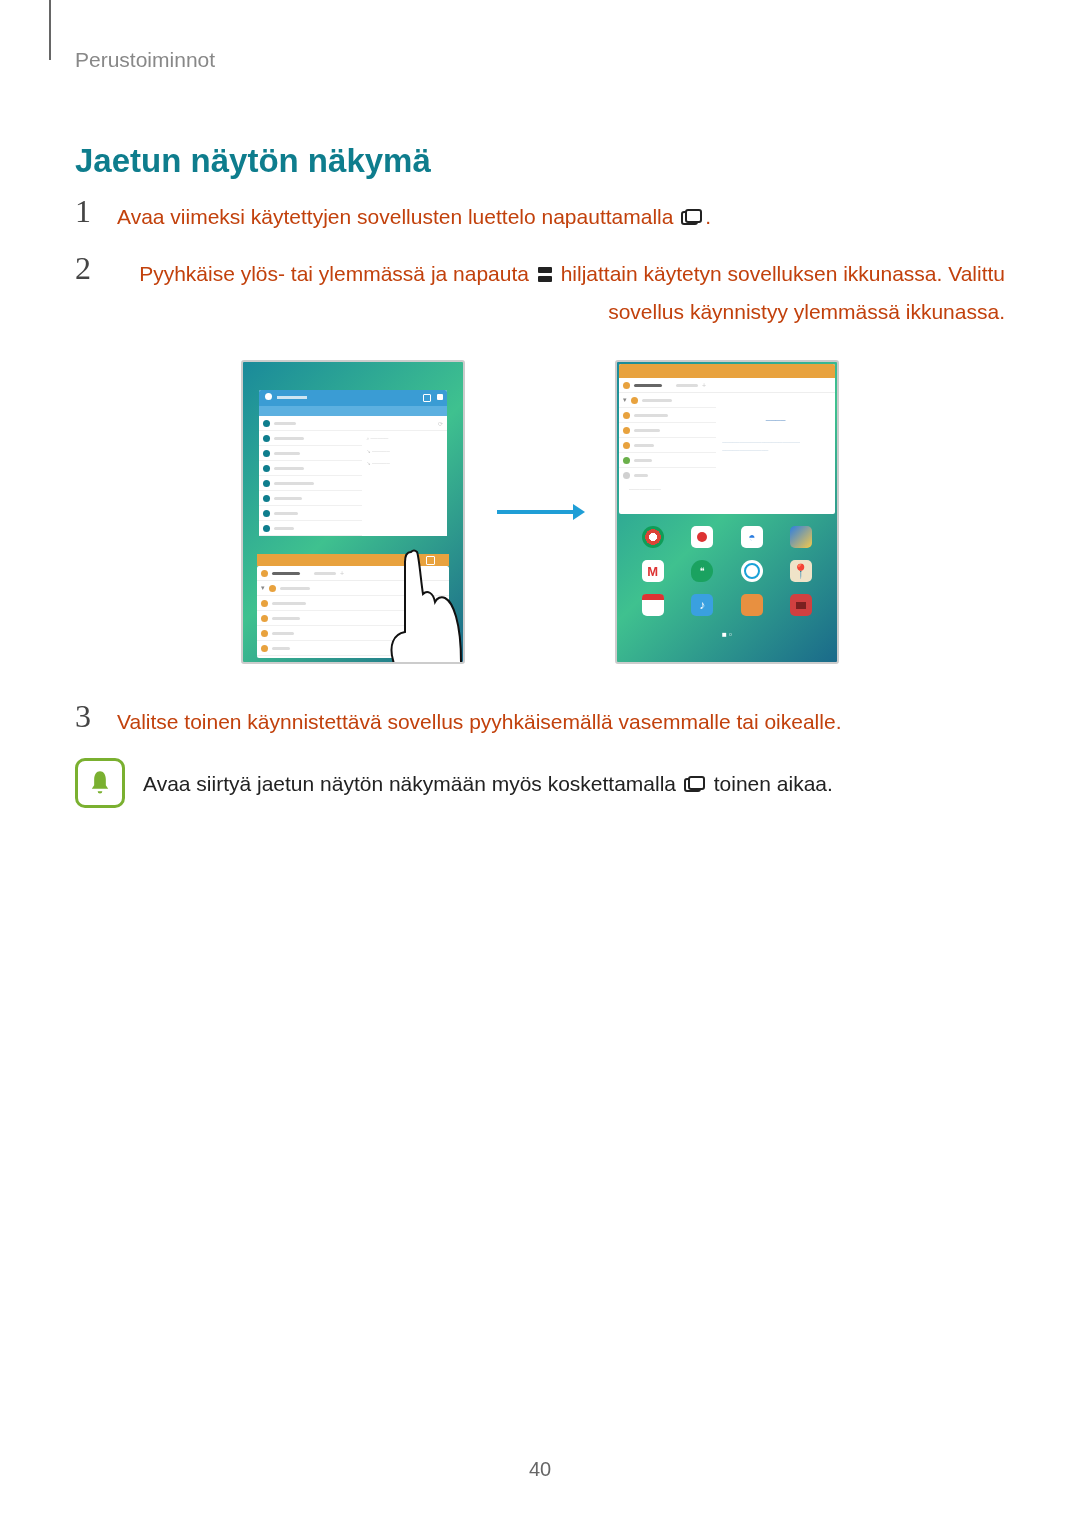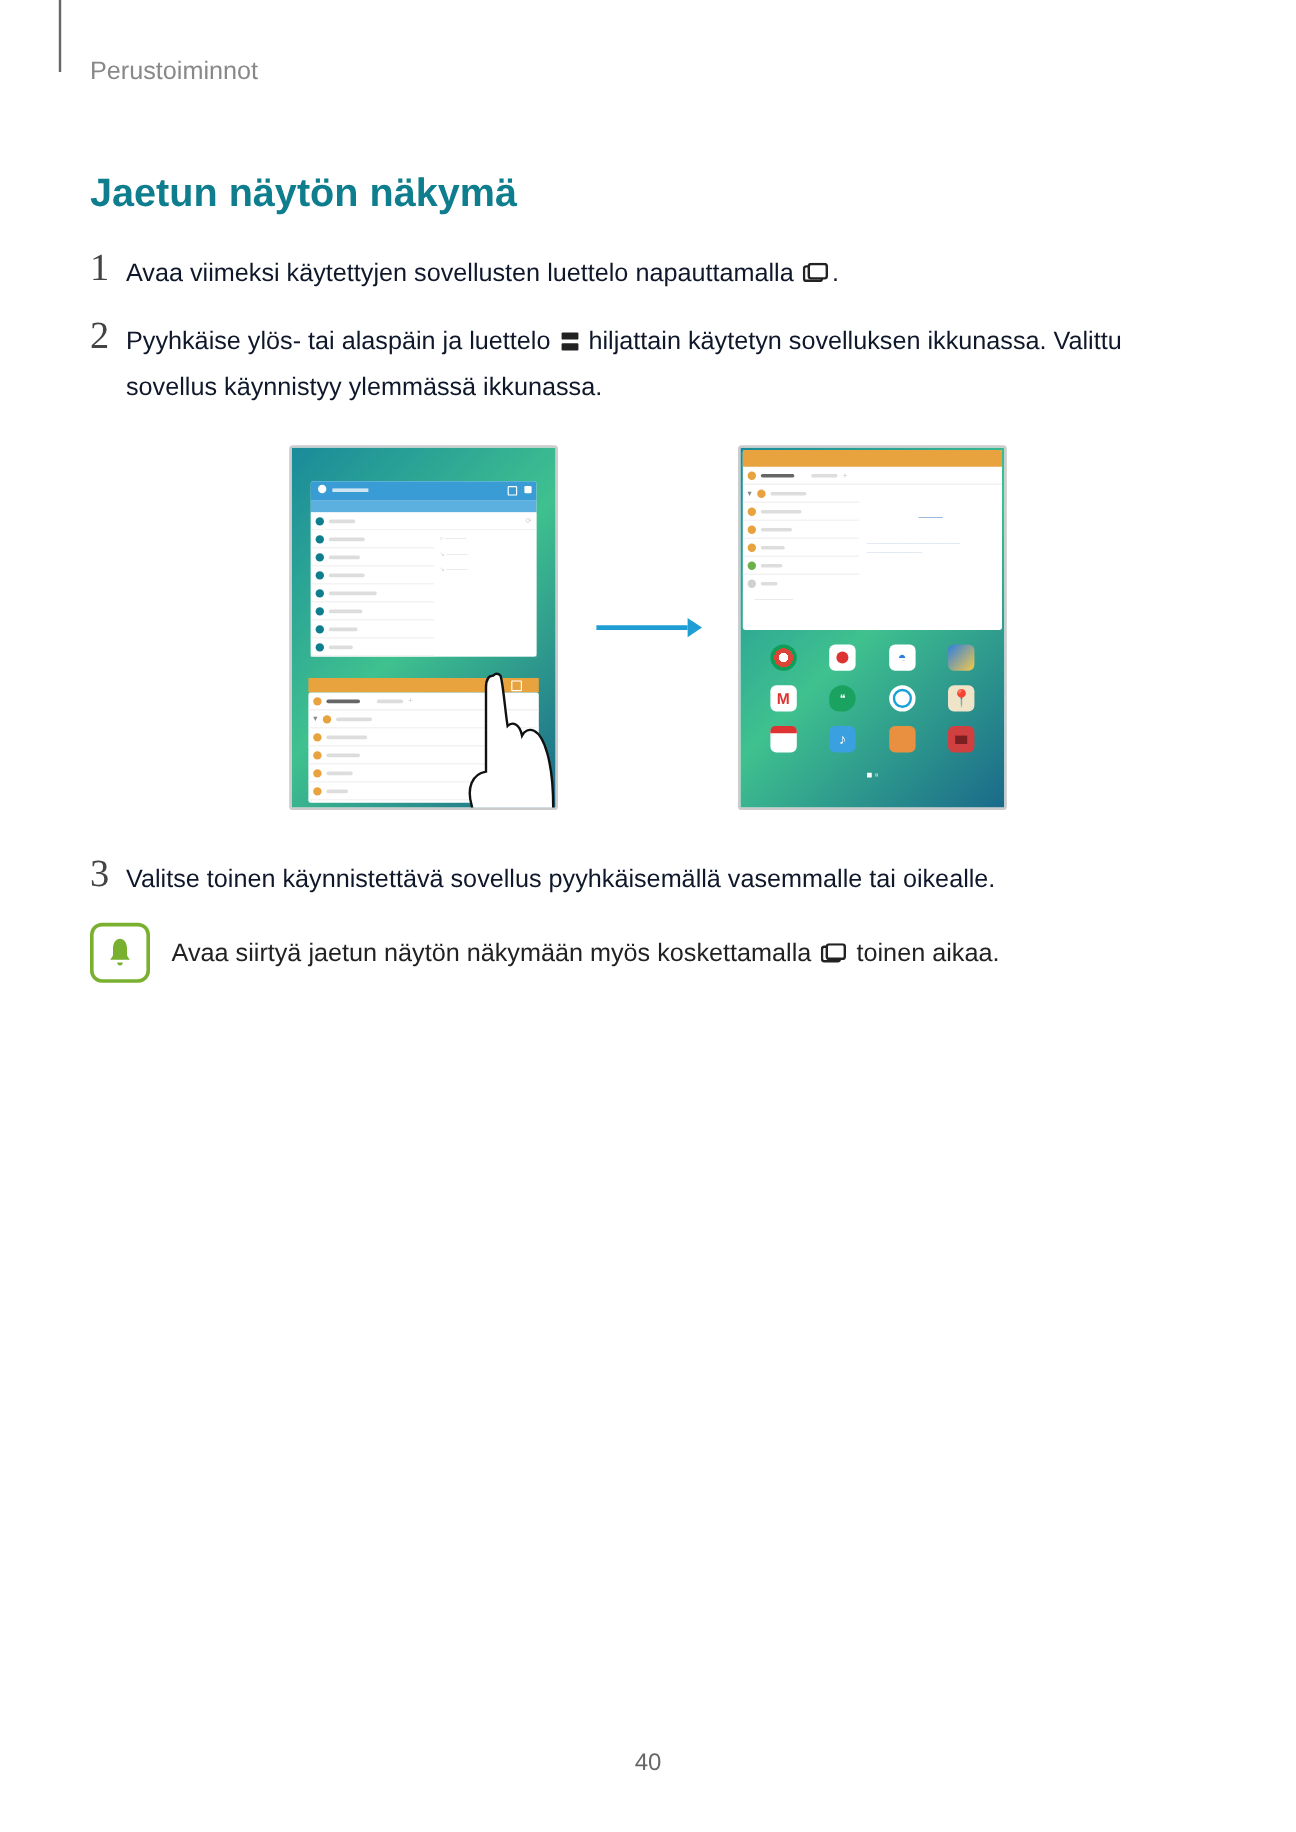--- a/index.html
+++ b/index.html
@@ -29,42 +29,43 @@
   .chapter {
     font-size: 21px;
     color: #888;
     margin-bottom: 70px;
     margin-top: 8px;
   }
   .section-title {
     font-size: 33px;
     font-weight: bold;
     color: #0e7d8d;
-    margin-bottom: 30px;
+    margin-bottom: 19px;
   }
   .step {
     display: flex;
     align-items: flex-start;
     margin-bottom: 18px;
   }
   .step-num {
     font-size: 32px;
     color: #444;
     font-weight: 400;
     width: 30px;
     flex-shrink: 0;
     line-height: 1;
     margin-top: -4px;
     font-family: Georgia, 'Times New Roman', serif;
   }
   .step-text {
     font-size: 21px;
-    color: #0f172a;
+    color: #c2410c;
     line-height: 1.7;
-    margin-left: 0;
+    margin-left: 12px;
+    text-align: right;
   }
   .icon-inline {
     display: inline-block;
     vertical-align: -3px;
     margin: 0 2px;
   }
   .figure {
     display: flex;
     justify-content: center;
     align-items: flex-start;
@@ -213,21 +214,21 @@
             <rect x="1" y="3" width="15" height="12" rx="2" fill="none" stroke="#222" stroke-width="2"></rect>
             <rect x="5" y="1" width="15" height="12" rx="2" fill="#fff" stroke="#222" stroke-width="2"></rect>
           </svg>
       </span>.
     </div>
   </div>
 
   <div class="step">
     <div class="step-num">2</div>
     <div class="step-text">
-      <span>Pyyhkäise ylös- tai alaspäin ja luettelo</span>
+      <span>Pyyhkäise ylös- tai ylemmässä ja napauta</span>
       <span class="icon-inline">
         <svg width="16" height="18">
             <rect x="1" y="1" width="14" height="6" rx="1" fill="#222"></rect>
             <rect x="1" y="10" width="14" height="6" rx="1" fill="#222"></rect>
           </svg>
       </span>
       <span>hiljattain käytetyn sovelluksen ikkunassa. Valittu sovellus käynnistyy ylemmässä ikkunassa.</span>
     </div>
   </div>
 

